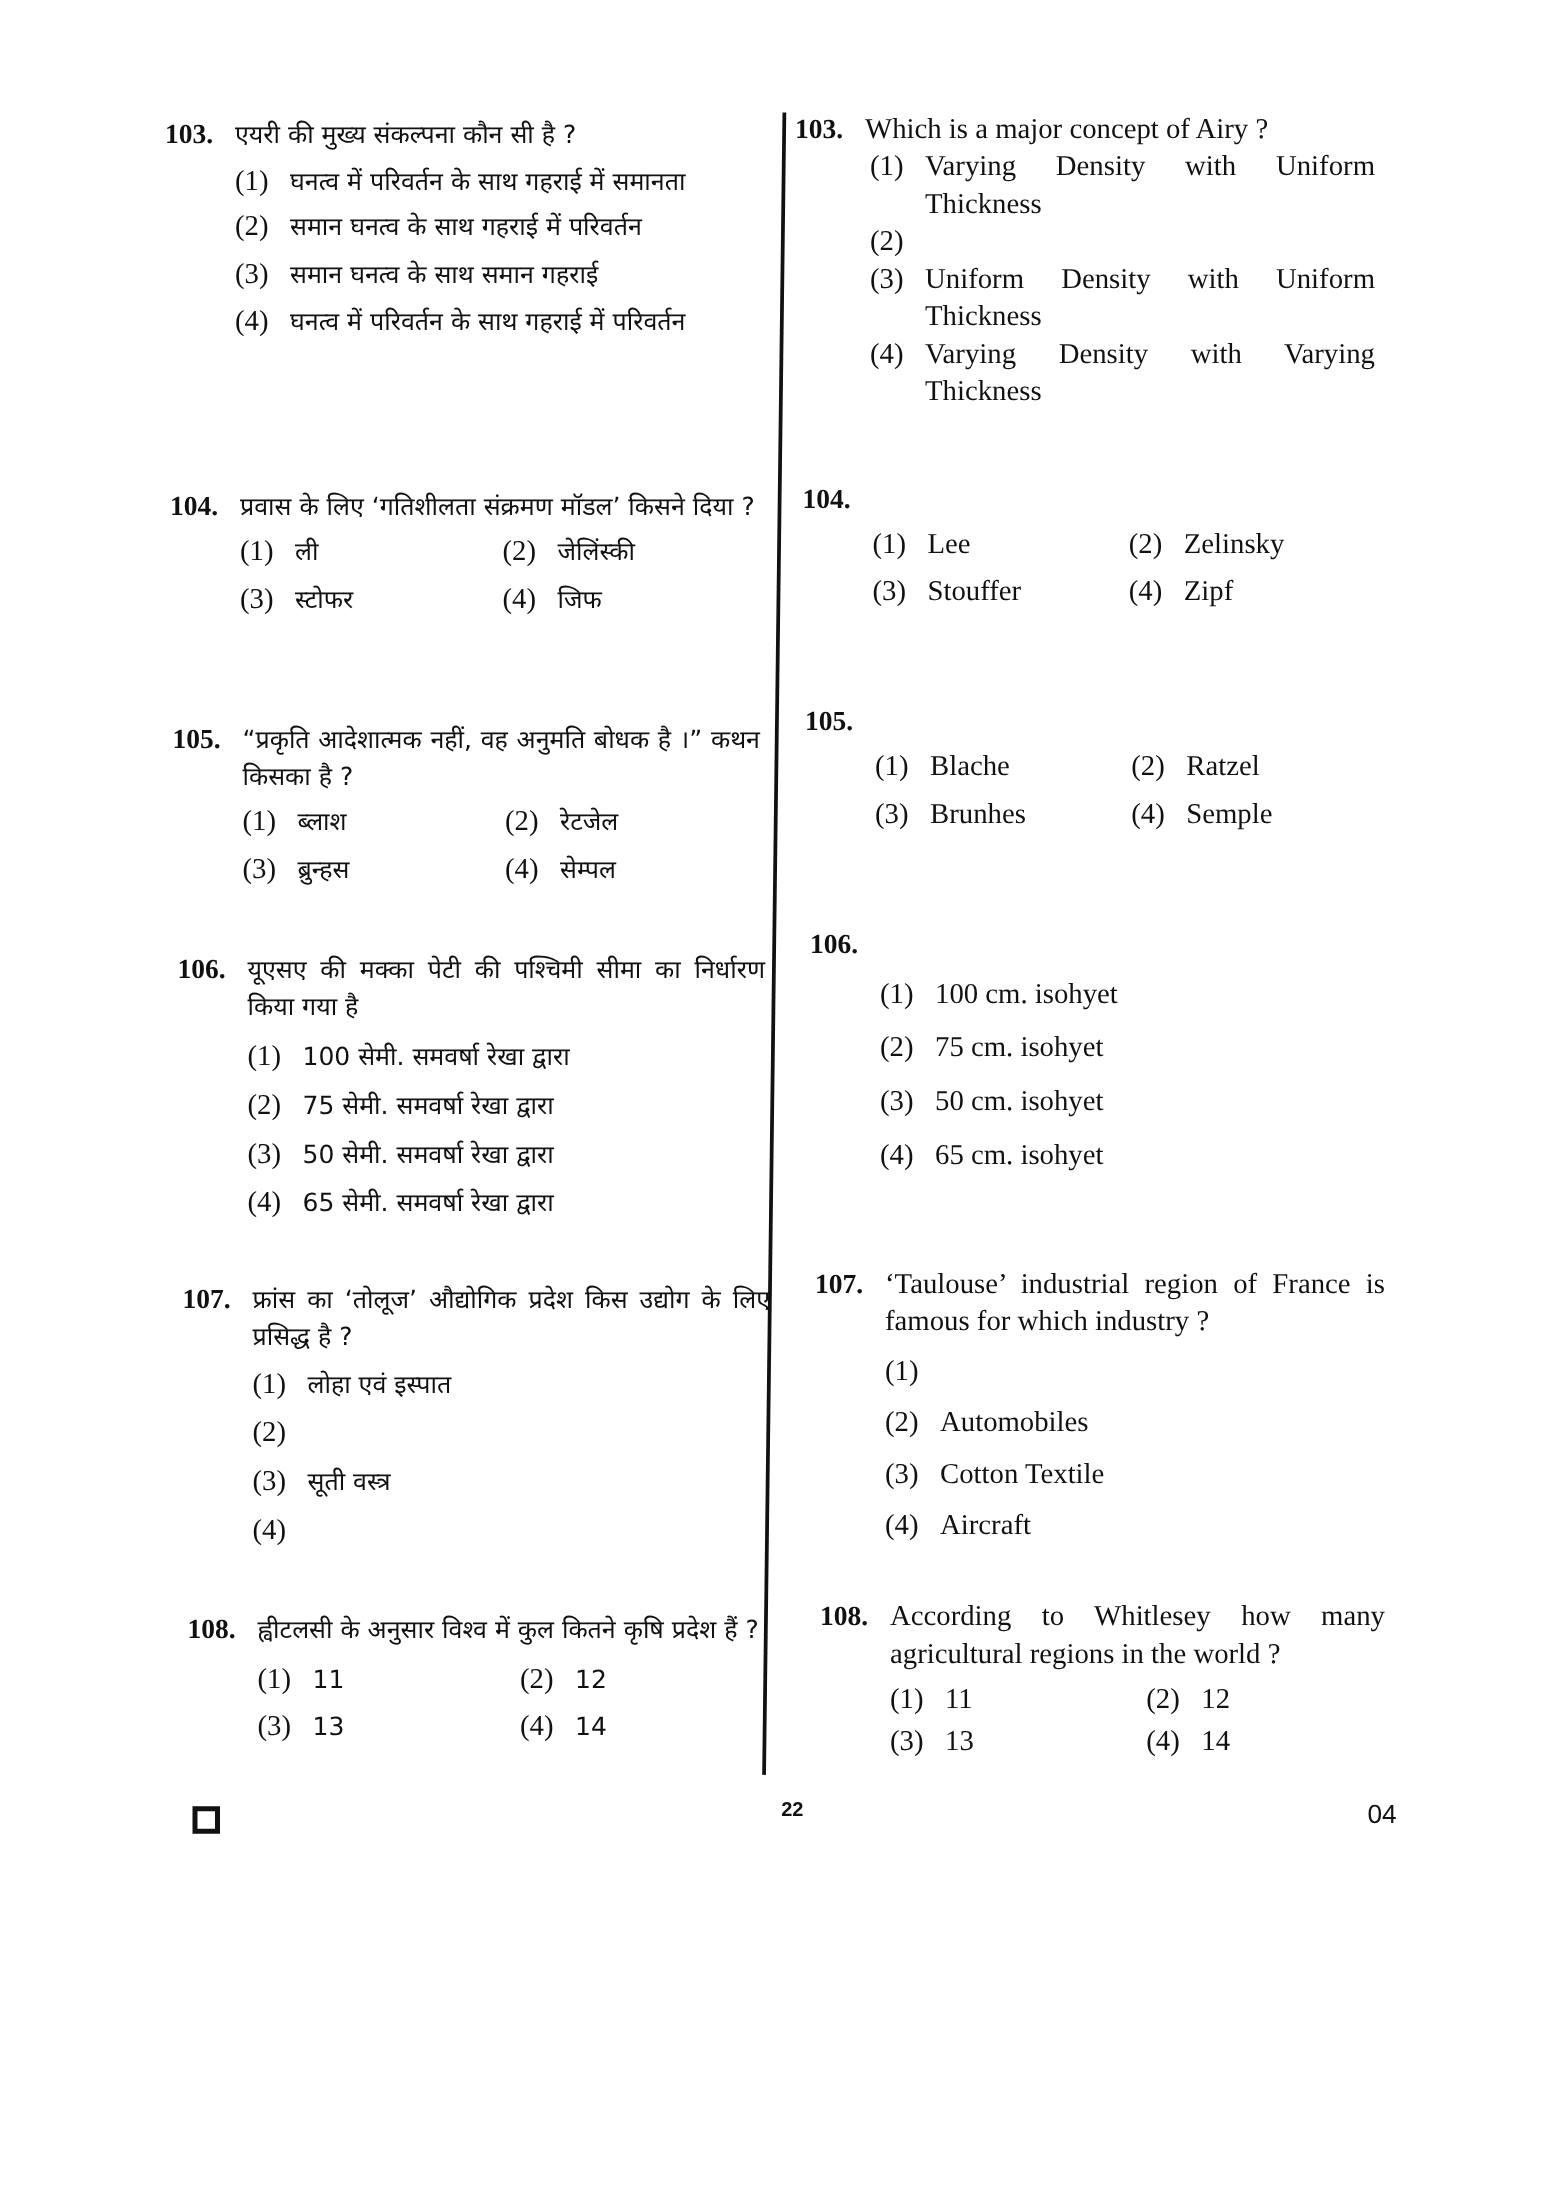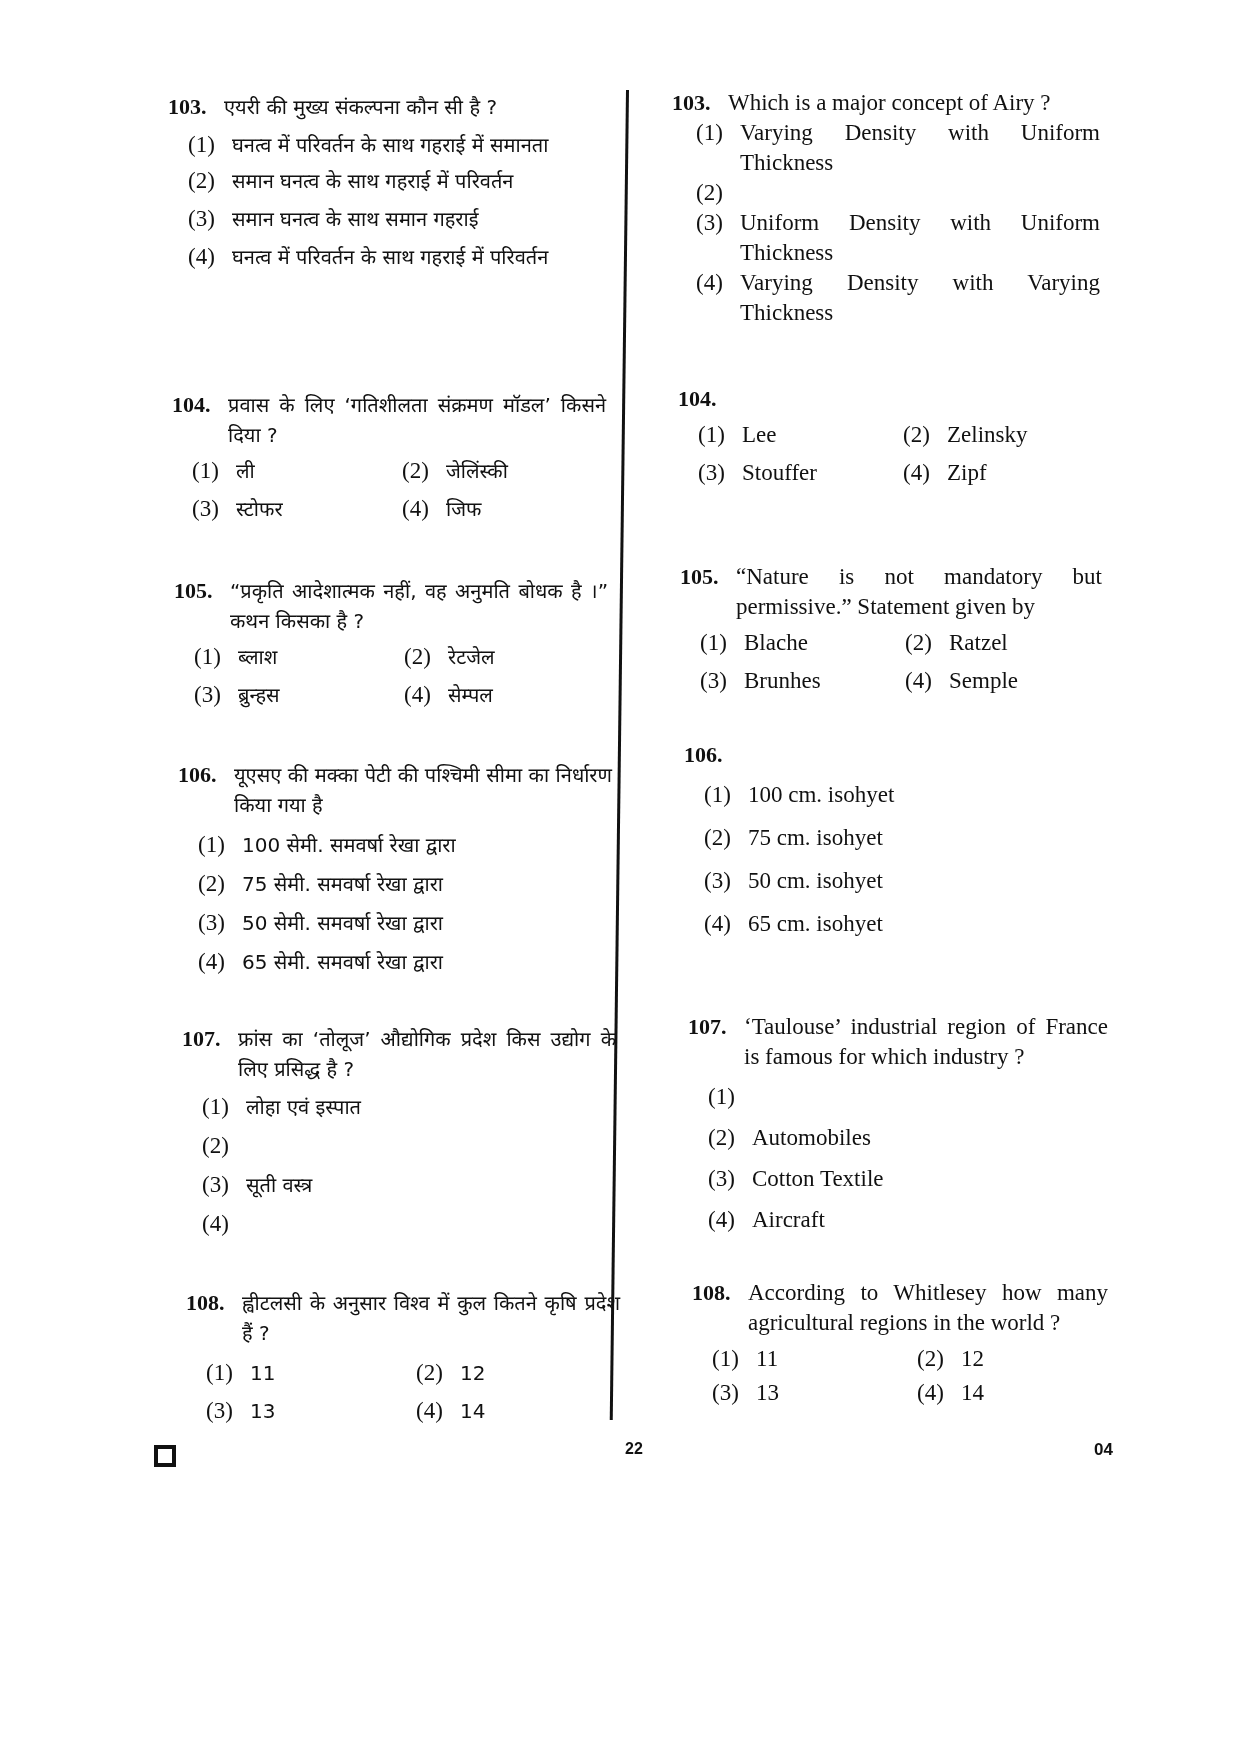--- a/index.html
+++ b/index.html
@@ -36,21 +36,20 @@
     }
     .question {
       position: absolute;
       width: 470px;
     }
     .q-head {
       display: flex;
       align-items: flex-start;
       font-size: 23px;
       line-height: 30px;
-      margin-left: 36px;
     }
     .q-num {
       font-weight: bold;
       width: 56px;
       flex: 0 0 56px;
       font-size: 22px;
     }
     .q-text {
       flex: 1;
       text-align: justify;
@@ -103,22 +102,22 @@
       top: 1440px;
       font-family: "Liberation Sans", "DejaVu Sans", sans-serif;
       font-weight: bold;
       font-size: 16px;
     }
     .set-code {
       position: absolute;
       left: 1094px;
       top: 1440px;
       font-family: "Liberation Sans", "DejaVu Sans", sans-serif;
-      font-weight: bold;
-      font-size: 17px;
+      font-weight: normal;
+      font-size: 21px;
     }
   </style>
 </head>
 <body>
 
 <div class="page">
 
   <div class="divider"></div>
 
   <div class="column hi">
@@ -318,21 +317,20 @@
         <div class="opt">
           <span class="opt-num">(4)</span>
           <span class="opt-text">Zipf</span>
         </div>
       </div>
     </div>
 
     <div class="question" style="left:644px; top:562px; width:458px;">
       <div class="q-head">
         <span class="q-num">105.</span>
-        <span class="q-text">“Nature is not mandatory but permissive.” Statement given by</span>
       </div>
       <div class="options grid" style="grid-template-columns: 205px 200px;">
         <div class="opt">
           <span class="opt-num">(1)</span>
           <span class="opt-text">Blache</span>
         </div>
         <div class="opt">
           <span class="opt-num">(2)</span>
           <span class="opt-text">Ratzel</span>
         </div>

